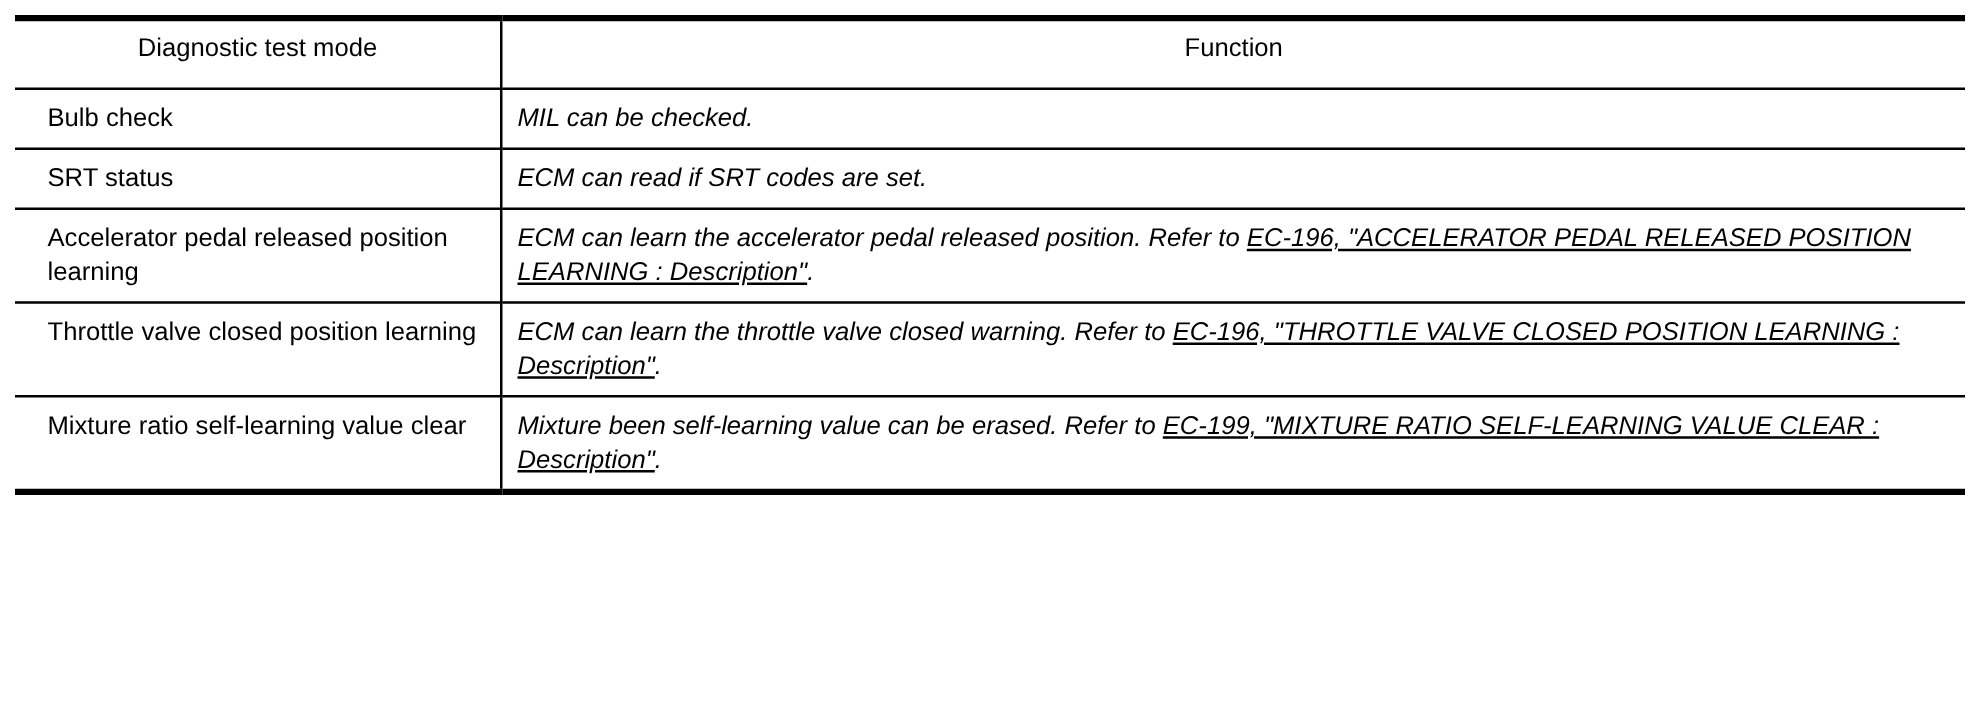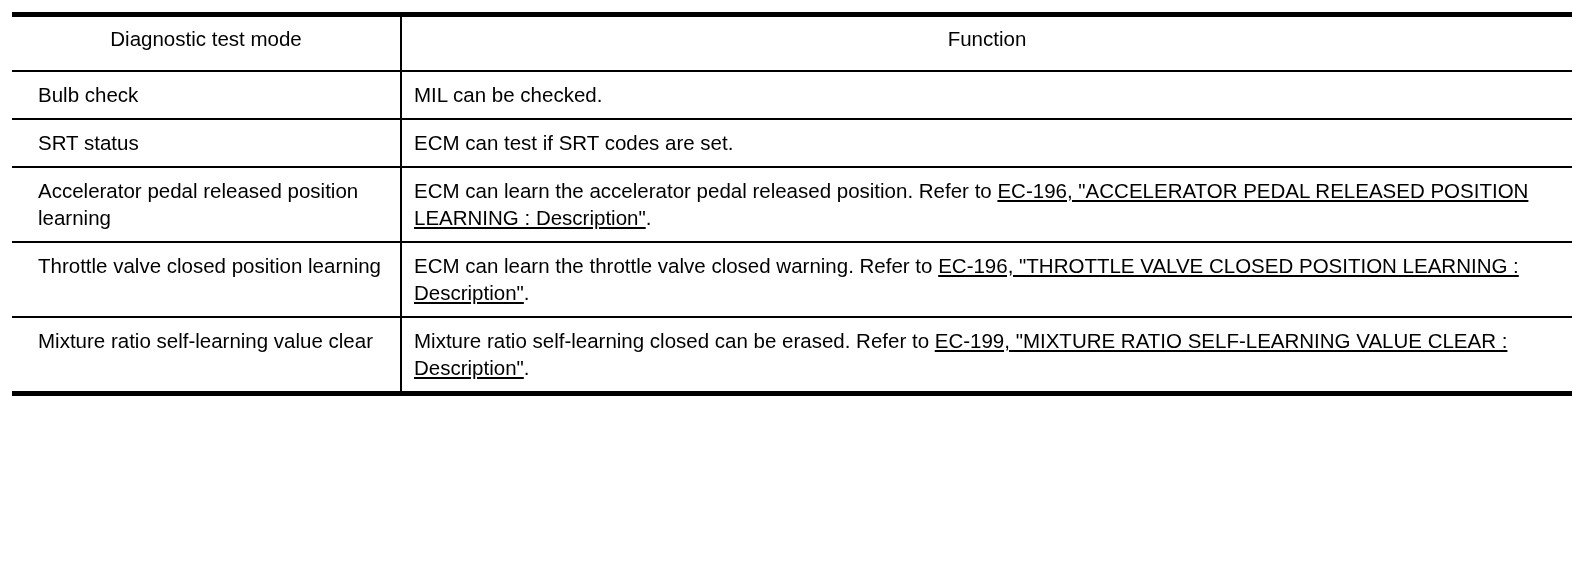--- a/index.html
+++ b/index.html
@@ -68,20 +68,21 @@
     padding: 9px 12px 10px 12px;
     text-align: left;
   }
   .diag-table tbody td.col-mode {
     padding-left: 26px;
     padding-right: 19px;
     margin-top: 23px;
   }
   .diag-table tbody td.col-func {
     padding-right: 10px;
+    font-style: italic;
   }
   .ref-link {
     text-decoration: underline;
     text-underline-offset: 2px;
     color: #000000;
   }
 </style>
 </head>
 <body>
 
@@ -97,29 +98,29 @@
         <th class="col-func">Function</th>
       </tr>
     </thead>
     <tbody>
       <tr>
         <td class="col-mode">Bulb check</td>
         <td class="col-func"><span>MIL can be checked.</span><a class="ref-link" href="#"></a><span></span></td>
       </tr>
       <tr>
         <td class="col-mode">SRT status</td>
-        <td class="col-func"><span>ECM can test if SRT codes are set.</span><a class="ref-link" href="#"></a><span></span></td>
+        <td class="col-func"><span>ECM can read if SRT codes are set.</span><a class="ref-link" href="#"></a><span></span></td>
       </tr>
       <tr>
         <td class="col-mode">Accelerator pedal released position learning</td>
         <td class="col-func"><span>ECM can learn the accelerator pedal released position. Refer to </span><a class="ref-link" href="#">EC-196, "ACCELERATOR PEDAL RELEASED POSITION LEARNING : Description"</a><span>.</span></td>
       </tr>
       <tr>
         <td class="col-mode">Throttle valve closed position learning</td>
         <td class="col-func"><span>ECM can learn the throttle valve closed warning. Refer to </span><a class="ref-link" href="#">EC-196, "THROTTLE VALVE CLOSED POSITION LEARNING : Description"</a><span>.</span></td>
       </tr>
       <tr>
         <td class="col-mode">Mixture ratio self-learning value clear</td>
-        <td class="col-func"><span>Mixture ratio self-learning closed can be erased. Refer to </span><a class="ref-link" href="#">EC-199, "MIXTURE RATIO SELF-LEARNING VALUE CLEAR : Description"</a><span>.</span></td>
+        <td class="col-func"><span>Mixture been self-learning value can be erased. Refer to </span><a class="ref-link" href="#">EC-199, "MIXTURE RATIO SELF-LEARNING VALUE CLEAR : Description"</a><span>.</span></td>
       </tr>
     </tbody>
   </table>
 </div>
 
 </body></html>

